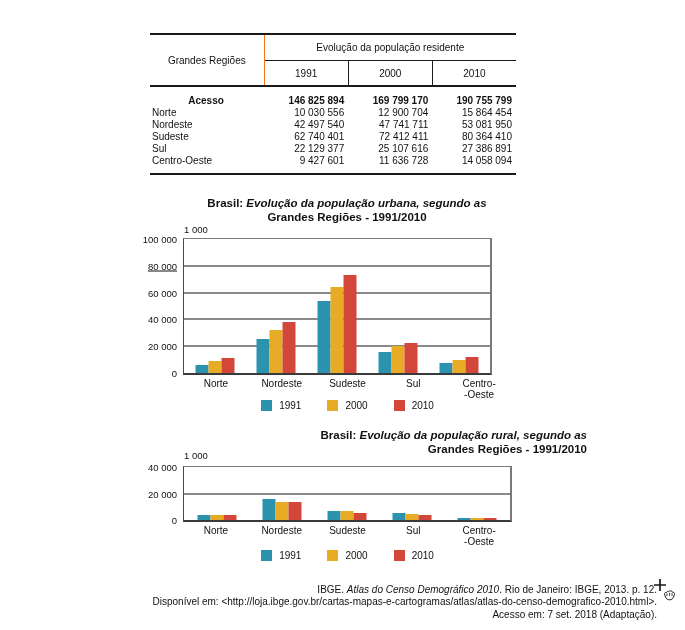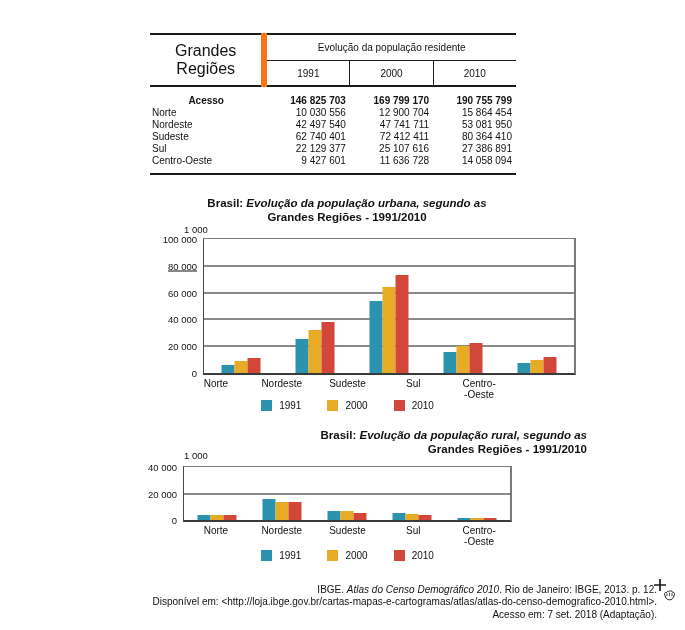--- a/index.html
+++ b/index.html
@@ -15,21 +15,21 @@
     font-size:12.5px;font-weight:bold;line-height:14.5px;letter-spacing:.1px;
   }
 
   
   .tbl-wrap{position:absolute;left:150px;top:33px;width:366px;}
   table.pop{
     border-collapse:collapse;width:100%;font-size:10px;
     border-top:2px solid #1a1a1a;border-bottom:2px solid #1a1a1a;
   }
   table.pop th{font-weight:normal;}
-  th.gr{width:116px;border-right:6px solid #f97316;font-size:16px;}
+  th.gr{width:116px;border-right:1px solid #f97316;font-size:10px;}
   th.span-h{height:23px;border-bottom:1px solid #1a1a1a;font-size:10px;margin-top:32px;}
   tr.years th{height:22px;width:83px;font-size:10px;}
   tr.years th + th{border-left:1px solid #1a1a1a;}
   thead{border-bottom:2px solid #1a1a1a;}
   tbody td{padding:0 4px;line-height:12px;text-align:right;white-space:nowrap;}
   tbody td:first-child{text-align:left;padding-left:2px;}
   tr.row-brasil td{font-weight:bold;}
   tr.row-brasil td:first-child{text-align:center;}
   tr.row-brasil td{padding-top:8px;}
   tbody tr:last-child td{padding-bottom:6px;}
@@ -86,21 +86,21 @@
       </tr>
       <tr class="years">
         <th>1991</th>
         <th>2000</th>
         <th>2010</th>
       </tr>
     </thead>
     <tbody>
       <tr class="row-brasil">
         <td>Acesso</td>
-        <td>146 825 703</td>
+        <td>146 825 894</td>
         <td>169 799 170</td>
         <td>190 755 799</td>
       </tr>
       <tr>
         <td>Norte</td>
         <td>10 030 556</td>
         <td>12 900 704</td>
         <td>15 864 454</td>
       </tr>
       <tr>
@@ -129,21 +129,21 @@
       </tr>
     </tbody>
   </table>
 </div>
 
 <div class="chart-title" style="top:196px;">
   <div><span>Brasil:</span><span class="t2"> Evolução da população urbana, segundo as</span></div>
   <div>Grandes Regiões - 1991/2010</div>
 </div>
 <div class="unit" style="left:184px;top:224px;">1 000</div>
-<div class="plot" style="left:183px;top:238px;width:373px;height:137px;margin-left:20px;">
+<div class="plot" style="left:183px;top:238px;width:309px;height:137px;">
     <span class="ytick" style="top: 0%;">100 000</span>
     <div class="gridline" style="top: 20%;"></div>
     <span class="ytick" style="top: 20%; text-decoration: underline;">80 000</span>
     <div class="gridline" style="top: 40%;"></div>
     <span class="ytick" style="top: 40%;">60 000</span>
     <div class="gridline" style="top: 60%;"></div>
     <span class="ytick" style="top: 60%;">40 000</span>
     <div class="gridline" style="top: 80%;"></div>
     <span class="ytick" style="top: 80%;">20 000</span>
     <span class="ytick" style="top: 100%;">0</span>

